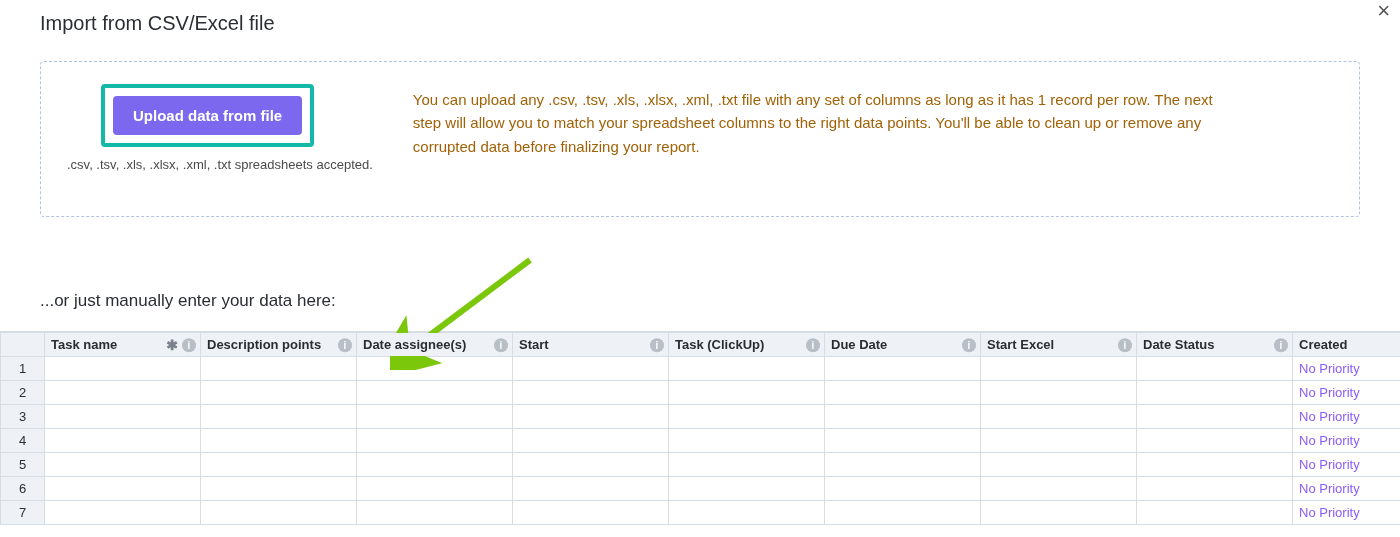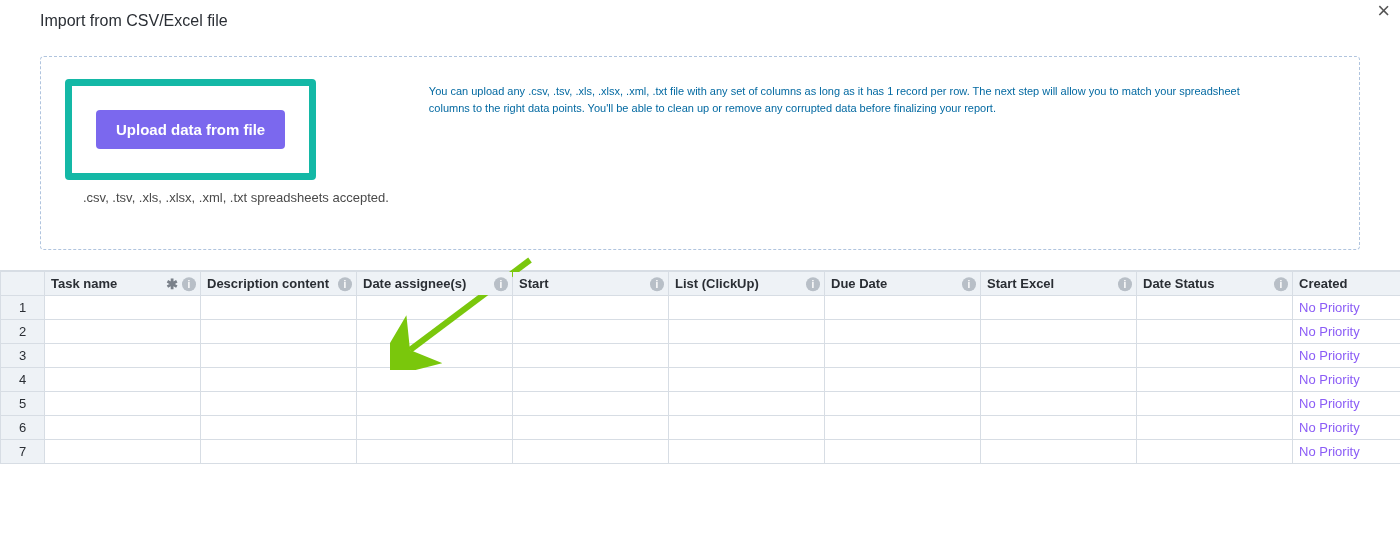--- a/index.html
+++ b/index.html
@@ -10,21 +10,21 @@
     color: #2c3e50;
     background: #fff;
     font-size: 14px;
   }
   .page {
     width: 1400px;
     padding: 12px 40px 0 40px;
     position: relative;
   }
   .title {
-    font-size: 16px;
+    font-size: 20px;
     font-weight: 500;
     color: #2a2e34;
     margin: 0 0 26px 0;
   }
   .close-x {
     position: absolute;
     top: 0px;
     right: 10px;
     font-size: 22px;
     color: #555;
@@ -37,47 +37,48 @@
     padding: 22px 24px 44px 24px;
     display: flex;
     align-items: flex-start;
     gap: 40px;
     min-height: 150px;
   }
   .upload-col {
     flex: 0 0 auto;
   }
   .upload-highlight {
-    border: 7px solid #14b8a6;
+    border: 4px solid #14b8a6;
     border-radius: 4px;
-    padding: 24px;
+    padding: 8px;
     display: inline-block;
+    margin-left: 36px;
   }
   .upload-btn {
     background: #7b68ee;
     color: #fff;
     border: none;
     border-radius: 4px;
     font-size: 15px;
     font-weight: 600;
     padding: 11px 20px;
     cursor: pointer;
     white-space: nowrap;
   }
   .accepts {
     font-size: 13px;
     color: #4a4a4a;
     margin-top: 10px;
-    margin-left: 18px;
+    margin-left: 2px;
   }
   .explain-col {
     flex: 1 1 auto;
-    font-size: 11px;
+    font-size: 15px;
     line-height: 1.55;
-    color: #0369a1;
+    color: #a16207;
     padding-top: 4px;
     max-width: 820px;
   }
   .manual-label {
     margin-top: 74px;
     font-size: 17px;
     color: #2a2e34;
   }
   .arrow-wrap {
     position: absolute;
@@ -163,20 +164,21 @@
     <div class="upload-col">
       <div class="upload-highlight">
         <button class="upload-btn">Upload data from file</button>
       </div>
       <div class="accepts">.csv, .tsv, .xls, .xlsx, .xml, .txt spreadsheets accepted.</div>
     </div>
 
     <div class="explain-col">You can upload any .csv, .tsv, .xls, .xlsx, .xml, .txt file with any set of columns as long as it has 1 record per row. The next step will allow you to match your spreadsheet columns to the right data points. You'll be able to clean up or remove any corrupted data before finalizing your report.</div>
   </div>
 
+  <div class="manual-label">...or just manually enter your data here:</div>
 
   <svg class="arrow-wrap" width="160" height="120" style="left:390px; top:250px;">
     <defs>
       <marker id="ahead" markerWidth="12" markerHeight="12" refX="3" refY="5" orient="auto">
         <path d="M0,0 L12,5 L0,10 L3,5 Z" fill="#7ac70c"></path>
       </marker>
     </defs>
     <line x1="140" y1="10" x2="20" y2="100" stroke="#7ac70c" stroke-width="6" marker-end="url(#ahead)"></line>
   </svg>
 
@@ -196,33 +198,33 @@
       </colgroup>
       <thead>
         <tr>
           <th class="rownum"></th>
           <th class="col-header">
             <span>Task name</span>
             <span class="req-mark">✱</span>
             <span class="info-icon"><i class="info-dot">i</i></span>
           </th>
           <th class="col-header">
-            <span>Description content</span>
+            <span>Description points</span>
             <span class="info-icon"><i class="info-dot">i</i></span>
           </th>
           <th class="col-header">
             <span>Date assignee(s)</span>
             <span class="info-icon"><i class="info-dot">i</i></span>
           </th>
           <th class="col-header">
             <span>Start</span>
             <span class="info-icon"><i class="info-dot">i</i></span>
           </th>
           <th class="col-header">
-            <span>List (ClickUp)</span>
+            <span>Task (ClickUp)</span>
             <span class="info-icon"><i class="info-dot">i</i></span>
           </th>
           <th class="col-header">
             <span>Due Date</span>
             <span class="info-icon"><i class="info-dot">i</i></span>
           </th>
           <th class="col-header">
             <span>Start Excel</span>
             <span class="info-icon"><i class="info-dot">i</i></span>
           </th>

